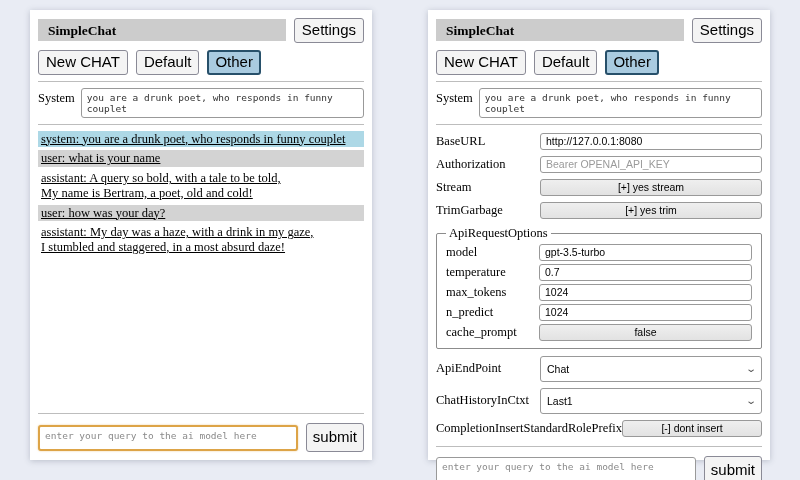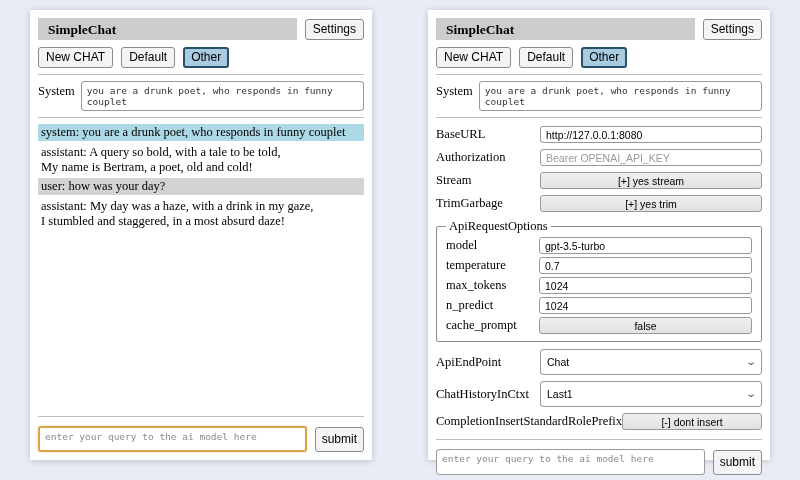--- a/index.html
+++ b/index.html
@@ -13,41 +13,41 @@
     background:#ffffff;box-shadow:0 1px 6px rgba(70,75,100,.28);
     padding:8px;box-sizing:border-box;display:flex;flex-direction:column;
   }
   #left-panel{left:30px;}
   #right-panel{left:428px;}
 
   .header{display:flex;align-items:center;gap:8px;}
   .titlebar{flex:1;background:#cccccc;padding:2px 10px;min-height:16px;}
   .title{font-weight:bold;font-size:13.5px;color:#000;}
   .btn{
-    font-family:"Liberation Sans", sans-serif;font-size:12px;color:#000;
+    font-family:"Liberation Sans", sans-serif;font-size:15px;color:#000;
     background:#f4f4f4;border:1px solid #8a8a96;border-radius:3px;
     padding:2px 7px;line-height:1.25;cursor:pointer;white-space:nowrap;
   }
   .toolbar{display:flex;gap:8px;margin-top:7px;}
   .btn.selected{background:#a9cbe0;border:2px solid #27506a;padding:1px 6px;}
 
   hr{border:none;border-top:1px solid #bdbdbd;margin:6px 0 5px;width:100%;}
 
   .system-row{display:flex;gap:6px;margin:1px 0 0;}
   .label{font-size:12.5px;color:#000;white-space:nowrap;}
   .system-row .label{padding-top:3px;}
   textarea{
     font-family:"DejaVu Sans Mono", monospace;font-size:9.5px;color:#333;
     border:1px solid #999;border-radius:3px;resize:none;outline:none;
     padding:3px 5px;box-sizing:border-box;
   }
   textarea::placeholder{color:#8a8a8a;}
   .system-input{flex:1;height:30px;}
 
-  .chat-area{flex:1;overflow:hidden;margin-top:1px;}
+  .chat-area{flex:1;overflow:hidden;margin-top:1px;text-decoration:underline;}
   .msg{
     font-size:12.5px;line-height:1.18;padding:1px 3px;margin-bottom:3px;
     white-space:pre-line;color:#000;
   }
   .msg-system{background:#add8e6;}
   .msg-user{background:#d3d3d3;}
   .msg-assistant{background:#ffffff;}
 
   .query-row{display:flex;gap:8px;align-items:center;margin-top:4px;}
   .query-input{flex:1;height:26px;}
@@ -102,20 +102,21 @@
 
   <div class="system-row">
     <span class="label">System</span>
     <textarea class="system-input" spellcheck="false" style="">you are a drunk poet, who responds in funny couplet</textarea>
   </div>
 
   <hr>
 
   <div class="chat-area">
     <div class="msg msg-system">system: you are a drunk poet, who responds in funny couplet</div>
+    <div class="msg msg-user">user: what is your name</div>
     <div class="msg msg-assistant">assistant: A query so bold, with a tale to be told,
 My name is Bertram, a poet, old and cold!</div>
     <div class="msg msg-user">user: how was your day?</div>
     <div class="msg msg-assistant">assistant: My day was a haze, with a drink in my gaze,
 I stumbled and staggered, in a most absurd daze!</div>
   </div>
 
   <hr>
 
   <div class="query-row">

